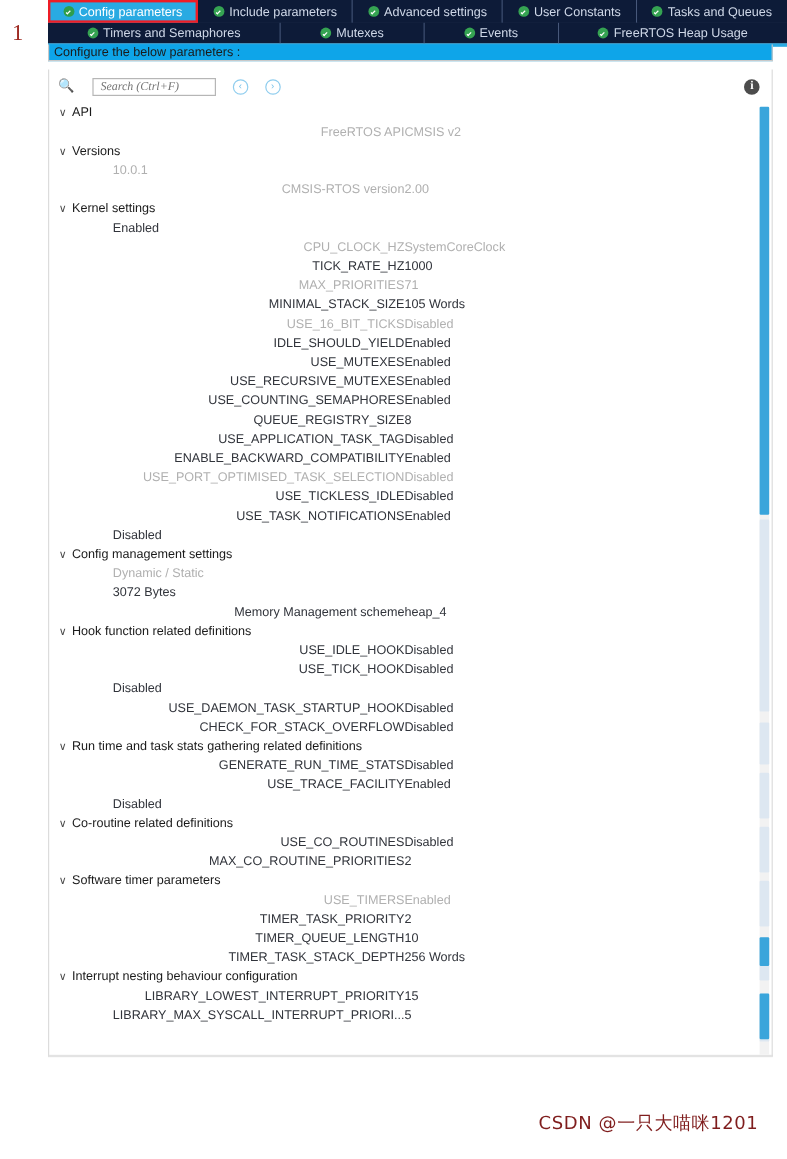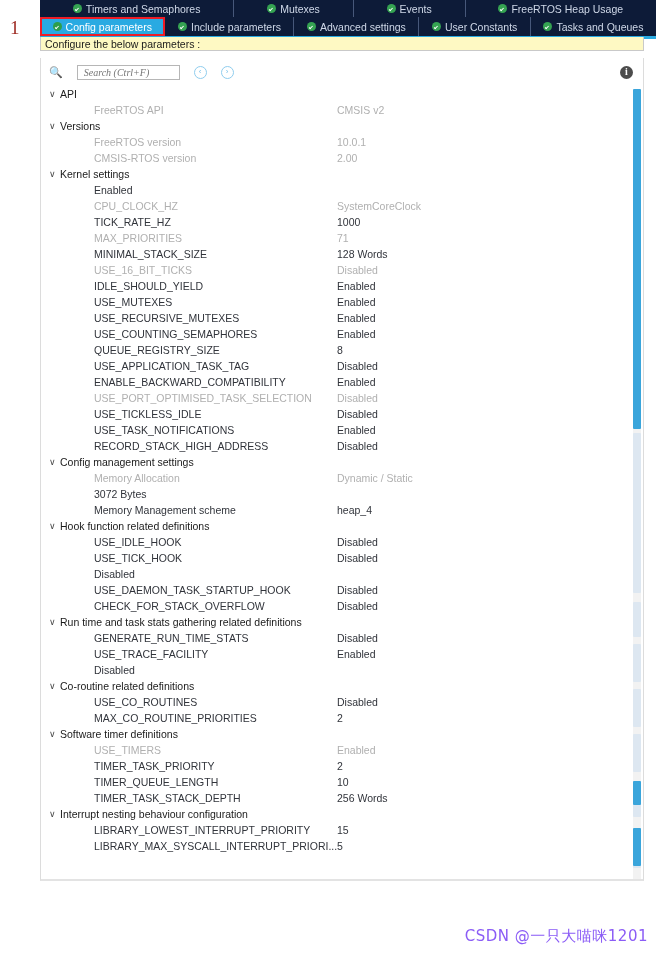--- a/index.html
+++ b/index.html
@@ -89,21 +89,21 @@
 
   
   .instr {
     position: absolute;
     left: 40px;
     top: 37px;
     width: 604px;
     height: 14px;
     border: 1px solid #c9c9c9;
     border-top: none;
-    background: #fef9c3;
+    background: #0ea5e9;
     font-size: 10.5px;
     color: #1a1a1a;
     display: flex;
     align-items: center;
     padding-left: 4px;
   }
 
   
   .panel {
     position: absolute;
@@ -200,20 +200,21 @@
     display: flex;
     align-items: center;
     height: 16px;
     font-size: 10.5px;
     padding-left: 53px;
   }
   .row .pname {
     width: 243px;
     white-space: nowrap;
     overflow: hidden;
+    text-align: right;
   }
   .row .pval { white-space: nowrap; }
   .row.on  .pname, .row.on  .pval { color: #31343b; }
   .row.off .pname, .row.off .pval { color: #b0b0b0; }
 
   
   .sb-track {
     position: absolute;
     right: 2px;
     top: 28px;
@@ -232,72 +233,72 @@
     position: absolute;
     right: 2px;
     width: 8px;
     background: #dde7f1;
     border-radius: 1px;
   }
 
   
   .watermark {
     position: absolute;
-    right: 8px;
+    right: 24px;
     bottom: 20px;
     font-size: 15px;
-    color: #8b5cf6;
+    color: #7f1d1d;
     font-family: "DejaVu Sans", sans-serif;
     letter-spacing: 0.5px;
   }
 </style>
 </head>
 <body>
 
 <div class="annot-num">1</div>
 
 <div class="tabwrap">
-  <div class="tabrow r1" id="tab-row-1">
-      <div class="tab">
-        <span class="chk"></span>
-        <span>Timers and Semaphores</span>
-      </div>
-      <div class="tab">
-        <span class="chk"></span>
-        <span>Mutexes</span>
-      </div>
-      <div class="tab">
-        <span class="chk"></span>
-        <span>Events</span>
-      </div>
-      <div class="tab">
-        <span class="chk"></span>
-        <span>FreeRTOS Heap Usage</span>
-      </div>
-    </div>
   <div class="tabrow r2" id="tab-row-2">
       <div class="tab active selected-outline">
         <span class="chk"></span>
         <span>Config parameters</span>
       </div>
       <div class="tab">
         <span class="chk"></span>
         <span>Include parameters</span>
       </div>
       <div class="tab">
         <span class="chk"></span>
         <span>Advanced settings</span>
       </div>
       <div class="tab">
         <span class="chk"></span>
         <span>User Constants</span>
       </div>
       <div class="tab">
         <span class="chk"></span>
         <span>Tasks and Queues</span>
+      </div>
+    </div>
+  <div class="tabrow r1" id="tab-row-1">
+      <div class="tab">
+        <span class="chk"></span>
+        <span>Timers and Semaphores</span>
+      </div>
+      <div class="tab">
+        <span class="chk"></span>
+        <span>Mutexes</span>
+      </div>
+      <div class="tab">
+        <span class="chk"></span>
+        <span>Events</span>
+      </div>
+      <div class="tab">
+        <span class="chk"></span>
+        <span>FreeRTOS Heap Usage</span>
       </div>
     </div>
   <div class="tab-underline"></div>
 </div>
 
 <div class="instr">Configure the below parameters :</div>
 
 <div class="panel">
 
   <div class="toolbar">
@@ -315,21 +316,20 @@
       </div>
       <div class="row off">
         <span class="pname">FreeRTOS API</span>
         <span class="pval">CMSIS v2</span>
       </div>
       <div class="grp">
         <span class="caret">∨</span>
         <span>Versions</span>
       </div>
       <div class="row off">
-        <span class="pname">FreeRTOS version</span>
         <span class="pval">10.0.1</span>
       </div>
       <div class="row off">
         <span class="pname">CMSIS-RTOS version</span>
         <span class="pval">2.00</span>
       </div>
       <div class="grp">
         <span class="caret">∨</span>
         <span>Kernel settings</span>
       </div>
@@ -343,21 +343,21 @@
       <div class="row on">
         <span class="pname">TICK_RATE_HZ</span>
         <span class="pval">1000</span>
       </div>
       <div class="row off">
         <span class="pname">MAX_PRIORITIES</span>
         <span class="pval">71</span>
       </div>
       <div class="row on">
         <span class="pname">MINIMAL_STACK_SIZE</span>
-        <span class="pval">128 Words</span>
+        <span class="pval">105 Words</span>
       </div>
       <div class="row off">
         <span class="pname">USE_16_BIT_TICKS</span>
         <span class="pval">Disabled</span>
       </div>
       <div class="row on">
         <span class="pname">IDLE_SHOULD_YIELD</span>
         <span class="pval">Enabled</span>
       </div>
       <div class="row on">
@@ -390,29 +390,27 @@
       </div>
       <div class="row on">
         <span class="pname">USE_TICKLESS_IDLE</span>
         <span class="pval">Disabled</span>
       </div>
       <div class="row on">
         <span class="pname">USE_TASK_NOTIFICATIONS</span>
         <span class="pval">Enabled</span>
       </div>
       <div class="row on">
-        <span class="pname">RECORD_STACK_HIGH_ADDRESS</span>
         <span class="pval">Disabled</span>
       </div>
       <div class="grp">
         <span class="caret">∨</span>
         <span>Config management settings</span>
       </div>
       <div class="row off">
-        <span class="pname">Memory Allocation</span>
         <span class="pval">Dynamic / Static</span>
       </div>
       <div class="row on">
         <span class="pval">3072 Bytes</span>
       </div>
       <div class="row on">
         <span class="pname">Memory Management scheme</span>
         <span class="pval">heap_4</span>
       </div>
       <div class="grp">
@@ -460,21 +458,21 @@
       <div class="row on">
         <span class="pname">USE_CO_ROUTINES</span>
         <span class="pval">Disabled</span>
       </div>
       <div class="row on">
         <span class="pname">MAX_CO_ROUTINE_PRIORITIES</span>
         <span class="pval">2</span>
       </div>
       <div class="grp">
         <span class="caret">∨</span>
-        <span>Software timer definitions</span>
+        <span>Software timer parameters</span>
       </div>
       <div class="row off">
         <span class="pname">USE_TIMERS</span>
         <span class="pval">Enabled</span>
       </div>
       <div class="row on">
         <span class="pname">TIMER_TASK_PRIORITY</span>
         <span class="pval">2</span>
       </div>
       <div class="row on">

